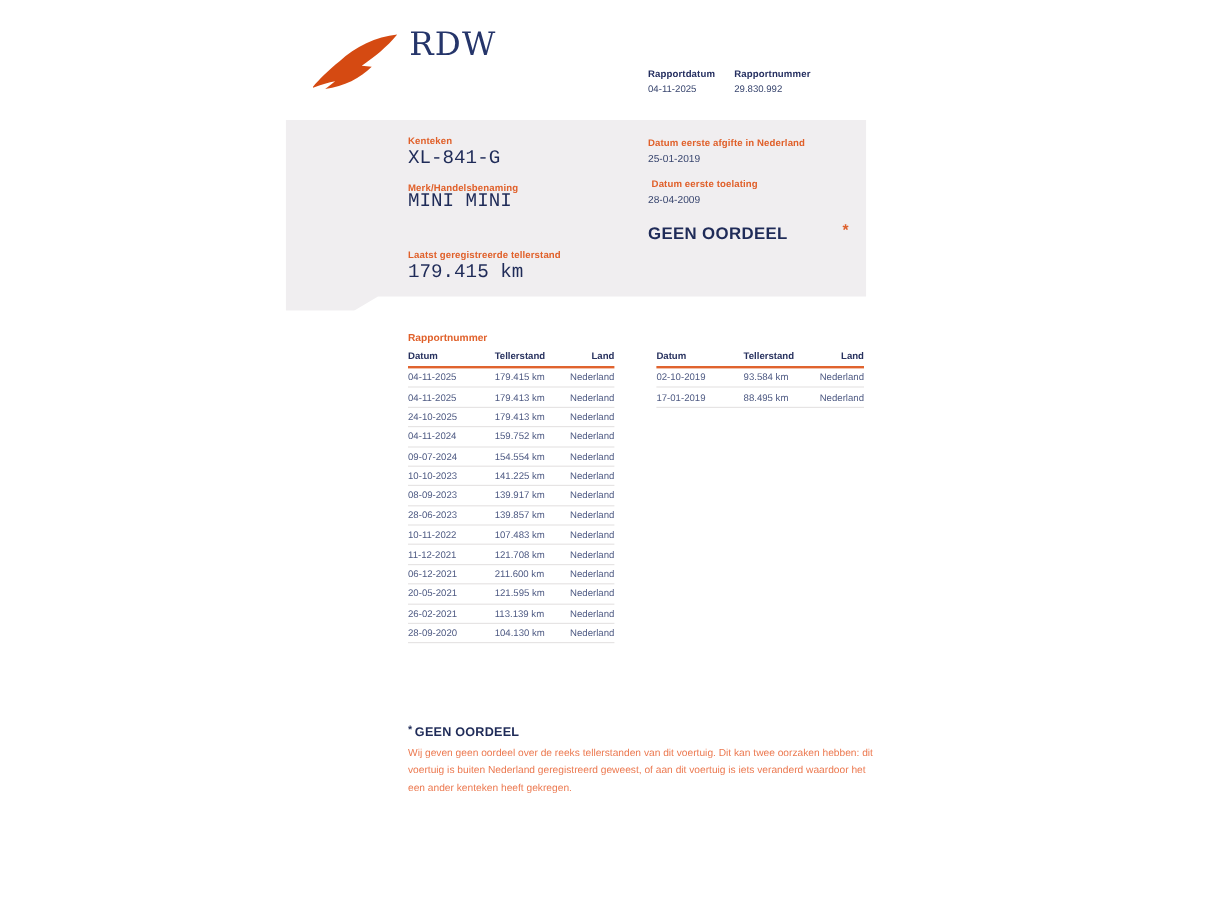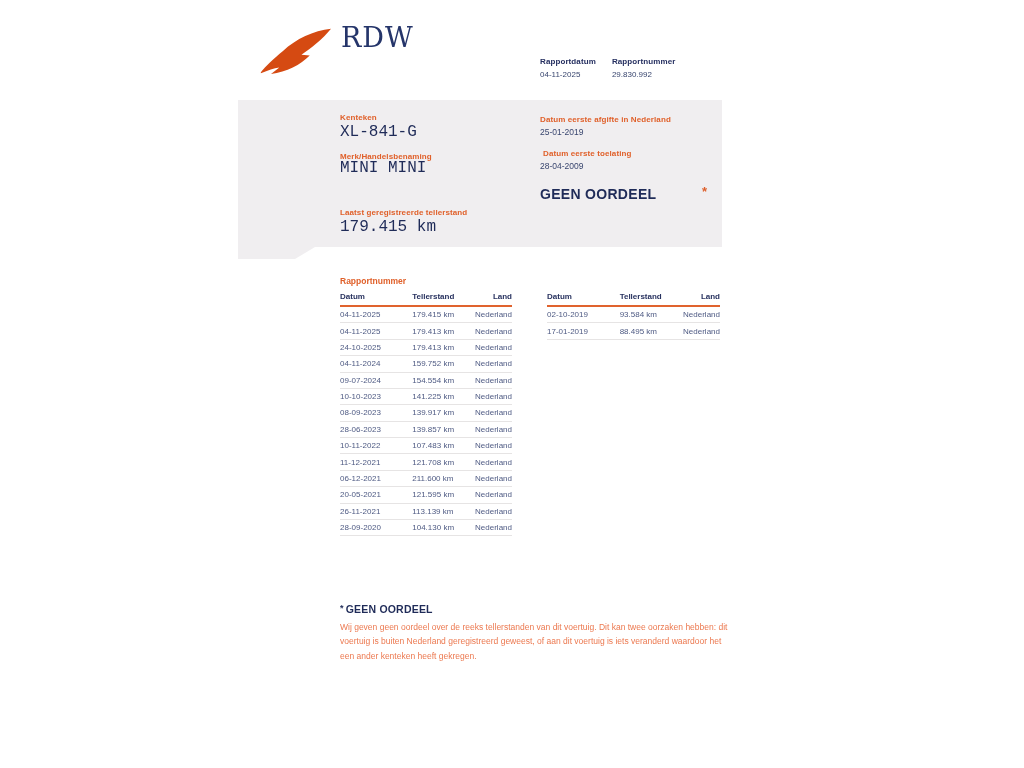--- a/index.html
+++ b/index.html
@@ -159,21 +159,21 @@
           <span>06-12-2021</span>
           <span>211.600 km</span>
           <span class="c-right">Nederland</span>
         </div>
         <div class="t-row">
           <span>20-05-2021</span>
           <span>121.595 km</span>
           <span class="c-right">Nederland</span>
         </div>
         <div class="t-row">
-          <span>26-11-2021</span>
+          <span>26-02-2021</span>
           <span>113.139 km</span>
           <span class="c-right">Nederland</span>
         </div>
         <div class="t-row">
           <span>28-09-2020</span>
           <span>104.130 km</span>
           <span class="c-right">Nederland</span>
         </div>
       </div>
   </div>

